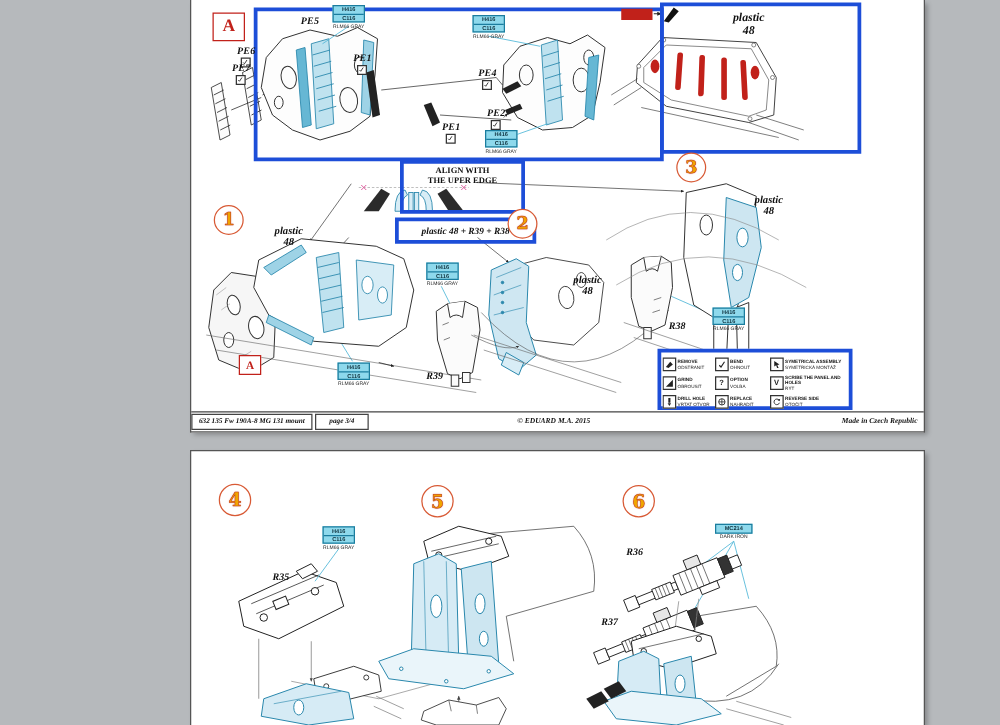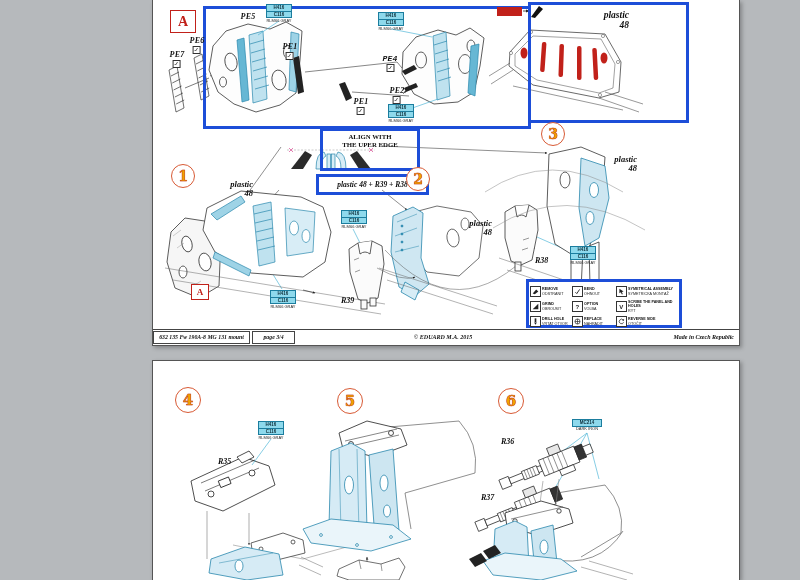--- a/index.html
+++ b/index.html
@@ -15,21 +15,21 @@
         text-shadow:0 0 1px #c23b21; -webkit-text-stroke:.4px #c23b21;}
   .c24{width:22px;height:22px;}
   .c26{width:24px;height:24px;font-size:15px;}
   
   .amark{position:absolute;border:1.1px solid #c1211a;color:#c1211a;display:flex;align-items:center;justify-content:center;
          font-weight:bold;background:#fff;}
   
   .pe{position:absolute;transform:translateX(-50%);text-align:right;font:italic bold 8px "Liberation Serif",serif;color:#111;letter-spacing:.2px;}
   .chip{display:block;margin:1px auto 0;width:6px;height:6px;border:.7px solid #333;background:#fff;}
   .chip svg{display:block;}
-  .plab{position:absolute;text-align:right;font:italic bold 8.5px/9px "Liberation Serif",serif;color:#111;}
+  .plab{position:absolute;text-align:center;font:italic bold 8.5px/9px "Liberation Serif",serif;color:#111;}
   .rlab{position:absolute;font:italic bold 8px "Liberation Serif",serif;color:#111;}
   
   .callout{position:absolute;width:48px;text-align:center;}
   .callout .cbox{margin:0 auto;width:24px;border:.7px solid #1b7d9e;background:#8ed9ec;}
   .callout .crow{font:bold 4.5px/5.5px "Liberation Sans",sans-serif;color:#0d2e3a;}
   .callout .crow+.crow{border-top:.5px solid #1b7d9e;}
   .callout .cname{font:4px/4.5px "Liberation Sans",sans-serif;color:#222;margin-top:.5px;white-space:nowrap;}
   .callout.wide .cbox{width:28px;}
   
   #alignbox{left:128px;top:128px;width:100px;height:43px;text-align:center;font:bold 6.8px/8px "Liberation Serif",serif;color:#111;padding-top:2px;box-sizing:border-box;}
@@ -239,31 +239,31 @@
 
     <div class="amark" style="left:17px;top:10px;width:24px;height:21px;font-size:14px;">A</div>
     <div class="amark" style="left:38px;top:284px;width:16px;height:14px;font-size:9px;">A</div>
 
     <div class="pe" style="left:95px;top:12px;"><span>PE5</span></div>
     <div class="pe" style="left:44px;top:36px;"><span>PE6</span><span class="chip">
           <svg width="5" height="5" viewBox="0 0 10 10">
             <path d="M2,6 L4,8 L8,2" stroke="#222" stroke-width="1.4" fill="none"></path>
           </svg>
         </span></div>
-    <div class="pe" style="left:24px;top:50px;"><span>PE7</span><span class="chip">
+    <div class="pe" style="left:40px;top:50px;"><span>PE7</span><span class="chip">
           <svg width="5" height="5" viewBox="0 0 10 10">
             <path d="M2,6 L4,8 L8,2" stroke="#222" stroke-width="1.4" fill="none"></path>
           </svg>
         </span></div>
     <div class="pe" style="left:137px;top:42px;"><span>PE1</span><span class="chip">
           <svg width="5" height="5" viewBox="0 0 10 10">
             <path d="M2,6 L4,8 L8,2" stroke="#222" stroke-width="1.4" fill="none"></path>
           </svg>
         </span></div>
-    <div class="pe" style="left:237px;top:54px;font-family:Liberation Mono, monospace;"><span>PE4</span><span class="chip">
+    <div class="pe" style="left:237px;top:54px;"><span>PE4</span><span class="chip">
           <svg width="5" height="5" viewBox="0 0 10 10">
             <path d="M2,6 L4,8 L8,2" stroke="#222" stroke-width="1.4" fill="none"></path>
           </svg>
         </span></div>
     <div class="pe" style="left:244px;top:86px;"><span>PE2</span><span class="chip">
           <svg width="5" height="5" viewBox="0 0 10 10">
             <path d="M2,6 L4,8 L8,2" stroke="#222" stroke-width="1.4" fill="none"></path>
           </svg>
         </span></div>
     <div class="pe" style="left:208px;top:97px;"><span>PE1</span><span class="chip">

